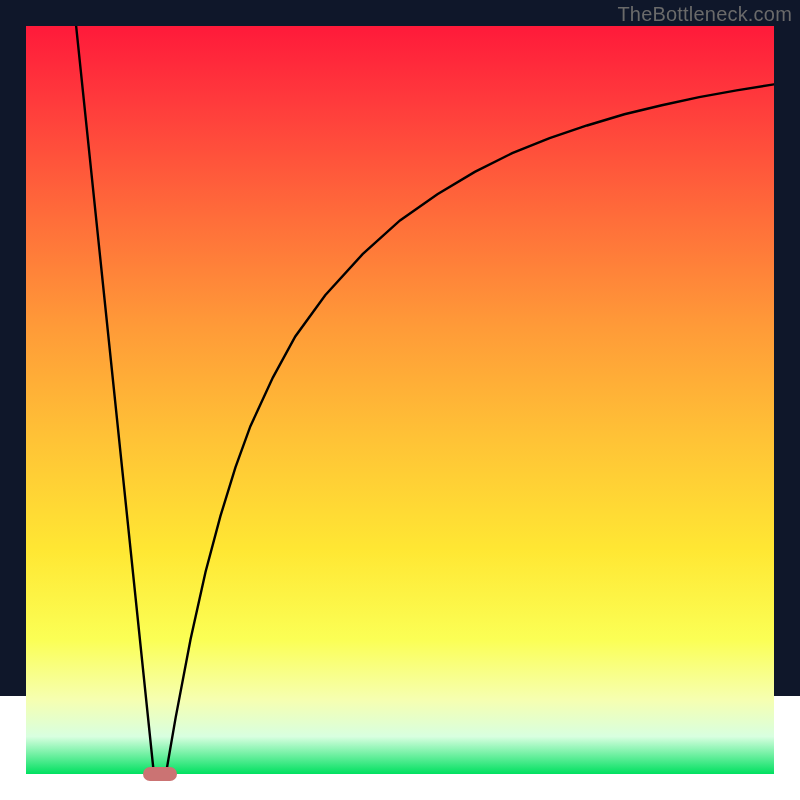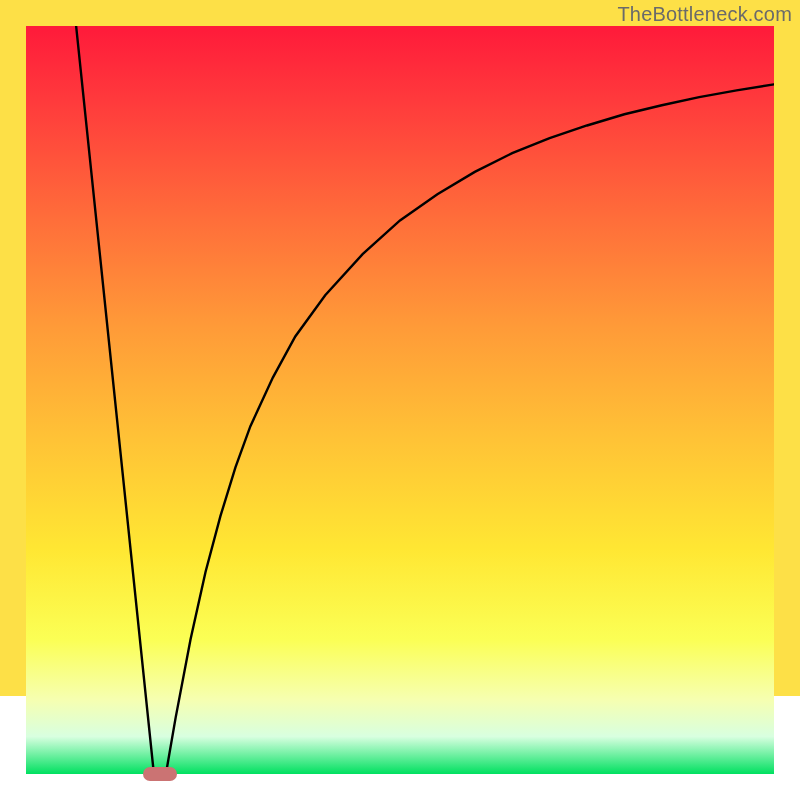--- a/index.html
+++ b/index.html
@@ -1,21 +1,21 @@
 <!DOCTYPE html>
 <html><head>
 <meta charset="utf-8">
 <style>
   * { margin: 0; padding: 0; box-sizing: border-box; }
   html, body { width: 800px; height: 800px; overflow: hidden; background: #fff; }
   .frame {
     position: relative;
     width: 800px;
     height: 696px;
-    background: #fde047;
+    background: #0f172a;
   }
   .plot {
     position: absolute;
     left: 26px;
     top: 26px;
     width: 748px;
     height: 748px;
     background: linear-gradient(to bottom,
       #ff1a3a 0%,
       #ff3a3c 10%,

